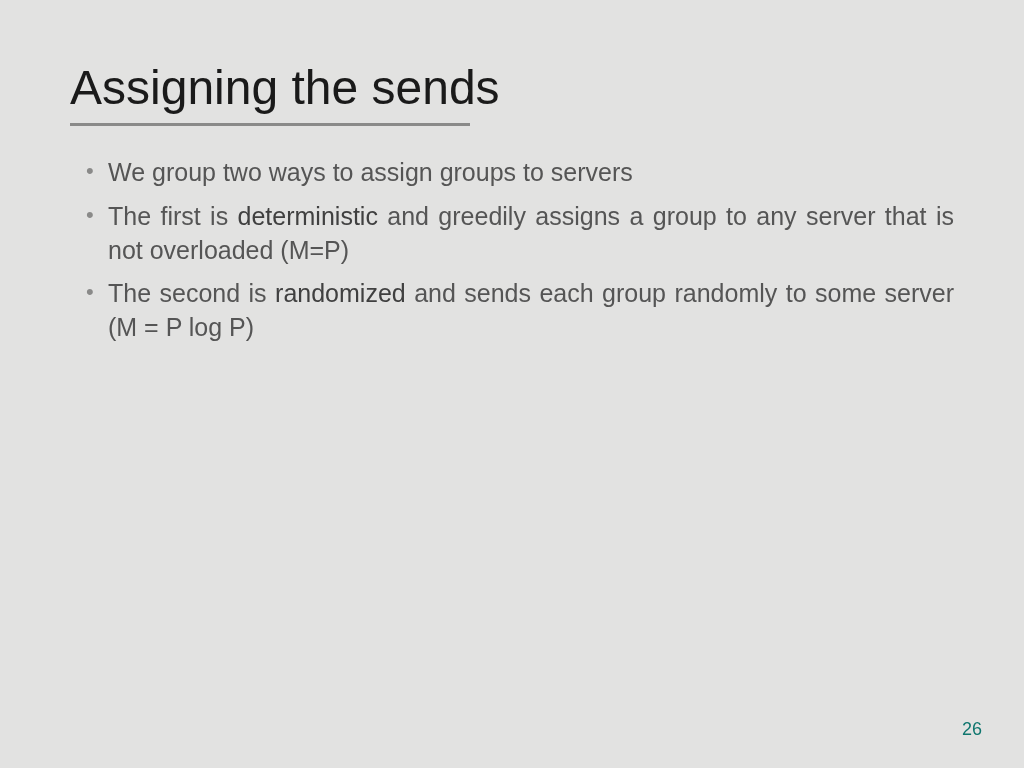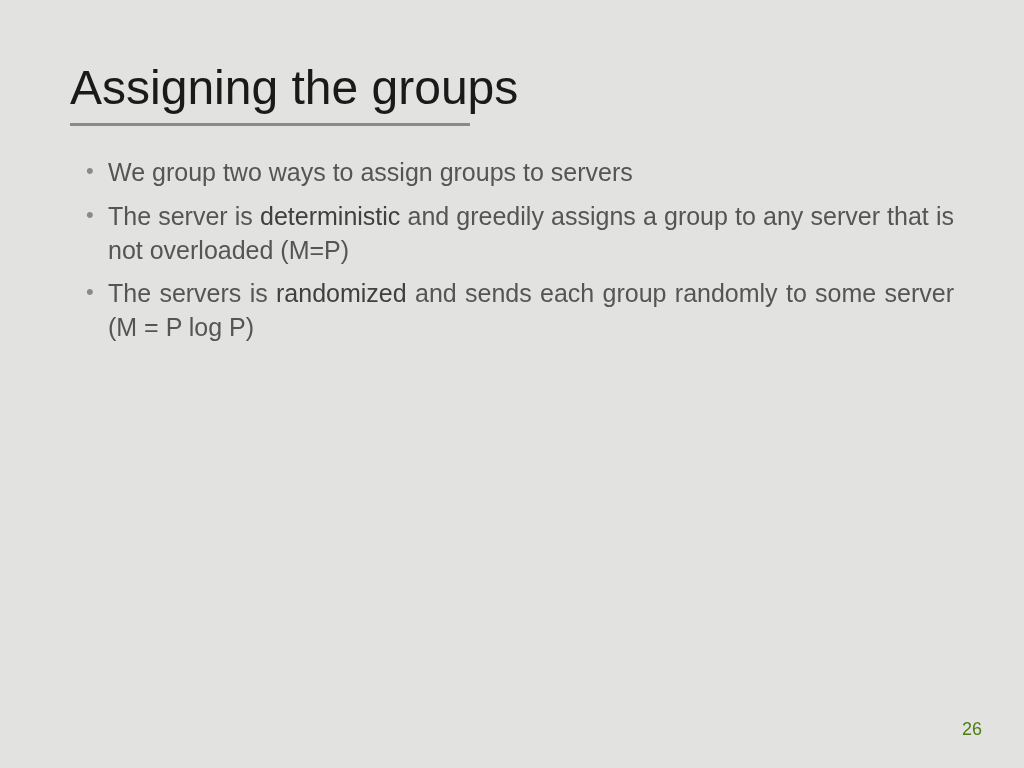--- a/index.html
+++ b/index.html
@@ -55,40 +55,40 @@
       font-size: 22px;
     }
     .highlight {
       color: #404040;
     }
     .page-number {
       position: absolute;
       bottom: 28px;
       right: 42px;
       font-size: 18px;
-      color: #4d7c0f;
+      color: #0f766e;
     }
     .justify {
       text-align: justify;
       text-justify: inter-word;
     }
   </style>
 </head>
 <body>
 
 <div class="slide">
-  <h1 class="title">Assigning the groups</h1>
+  <h1 class="title">Assigning the sends</h1>
   <div class="title-underline"></div>
 
   <ul class="bullet-list">
     <li>
       <span>We group two ways to assign groups to servers</span><span class="highlight"></span><span></span>
     </li>
     <li class="justify">
-      <span>The server is </span><span class="highlight">deterministic</span><span> and greedily assigns a group to any server that is not overloaded (M=P)</span>
+      <span>The first is </span><span class="highlight">deterministic</span><span> and greedily assigns a group to any server that is not overloaded (M=P)</span>
     </li>
     <li class="justify">
-      <span>The servers is </span><span class="highlight">randomized</span><span> and sends each group randomly to some server (M = P log P)</span>
+      <span>The second is </span><span class="highlight">randomized</span><span> and sends each group randomly to some server (M = P log P)</span>
     </li>
   </ul>
 
   <div class="page-number">26</div>
 </div>
 
 </body></html>

